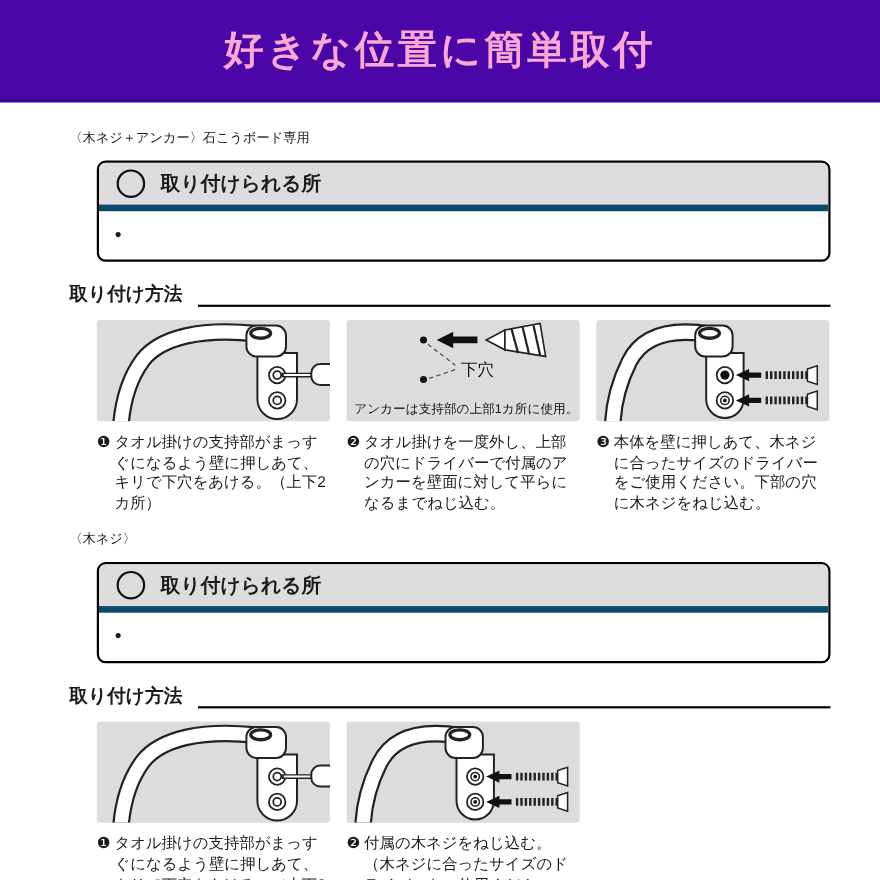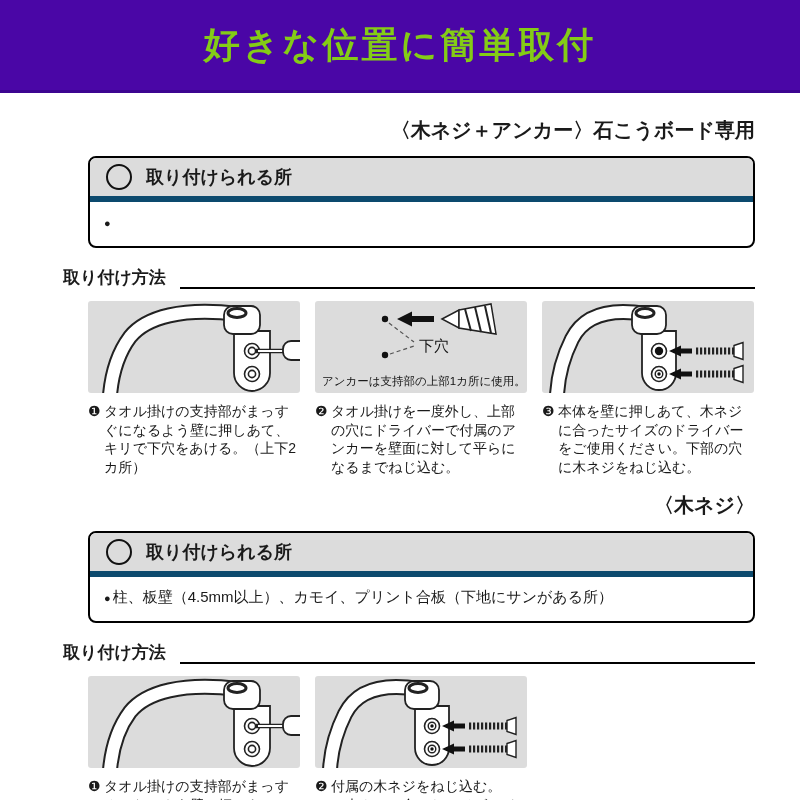--- a/index.html
+++ b/index.html
@@ -11,31 +11,30 @@
     overflow:hidden;
   }
   
   .banner {
     height:90px;
     background:#4a06a6;
     border-bottom:3px solid #3c0590;
     display:flex; align-items:center; justify-content:center;
   }
   .banner-title {
-    color:#84cc16;
+    color:#f9a8d4;
     font-size:36px;
     font-weight:bold;
     letter-spacing:3px;
   }
   
   .content { padding:24px 45px 0 63px; }
   .sec-heading {
-    font-size:20px; font-weight:bold;
+    font-size:12px; font-weight:normal;
     margin:0 0 12px 0;
-    text-align:right;
   }
   .indent { margin-left:25px; }
   
   .where-box {
     border:2px solid #000;
     border-radius:8px;
     overflow:hidden;
     background:#fff;
     margin-bottom:18px;
   }
@@ -197,21 +196,20 @@
   <section>
     <h2 class="sec-heading">〈木ネジ〉</h2>
 
     <div class="where-box indent">
       <div class="where-head">
         <span class="maru"></span>
         <span class="where-title">取り付けられる所</span>
       </div>
       <div class="where-body">
         <span class="bullet">●</span>
-        <span>柱、板壁（4.5mm以上）、カモイ、プリント合板（下地にサンがある所）</span>
       </div>
     </div>
 
     <div class="method-title">
       <span>取り付け方法</span>
       <span class="rule"></span>
     </div>
 
     <div class="panels indent">
 

